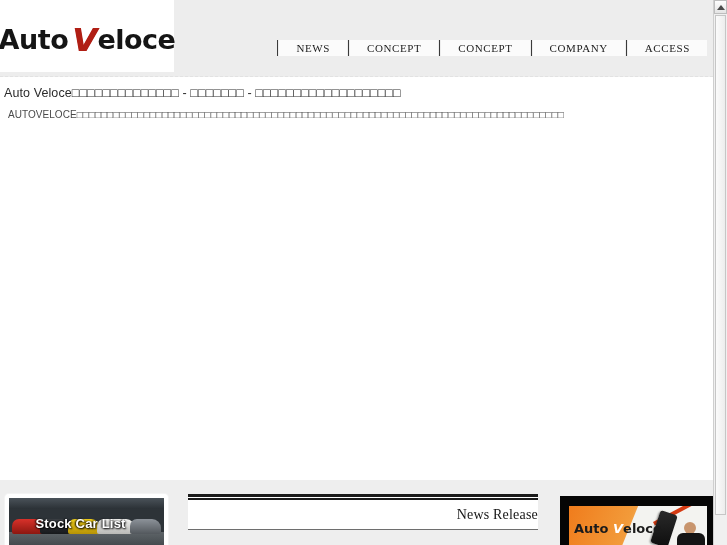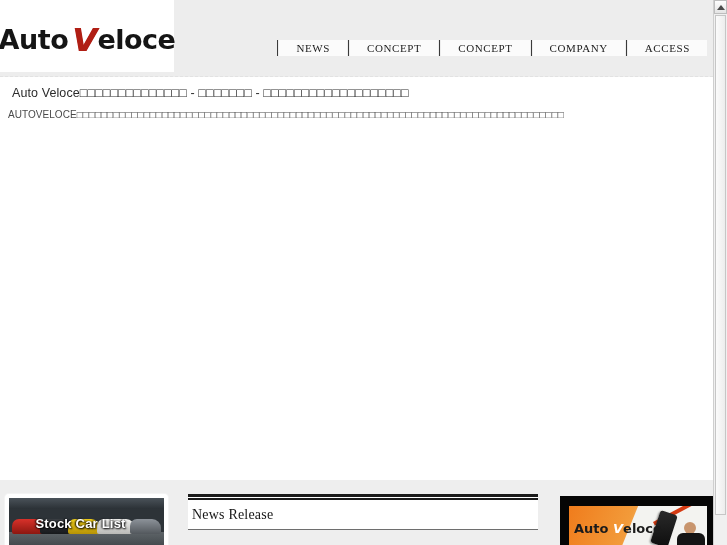--- a/index.html
+++ b/index.html
@@ -99,21 +99,21 @@
   
   .main {
     position: absolute;
     left: 0; top: 77px;
     width: 713px;
     height: 403px;
     background: #ffffff;
   }
   .page-title {
     position: absolute;
-    left: 12px;
+    left: 4px;
     top: 9px;
     font-family: "Liberation Sans", sans-serif;
     font-size: 12.5px;
     color: #2b2b2b;
     letter-spacing: 0.1px;
     white-space: nowrap;
   }
   .page-desc {
     position: absolute;
     left: 8px;
@@ -205,20 +205,21 @@
     background: #1a1a1a;
   }
   .news-body {
     background: #ffffff;
     height: 30px;
     display: flex;
     align-items: center;
     padding-left: 4px;
     border-bottom: 1px solid #6e6e6e;
     box-sizing: border-box;
+    justify-content: flex-end;
   }
   .news-title {
     font-family: "Liberation Serif", serif;
     font-size: 14px;
     color: #161616;
     letter-spacing: 0.2px;
   }
 
   .card-banner {
     position: absolute;

